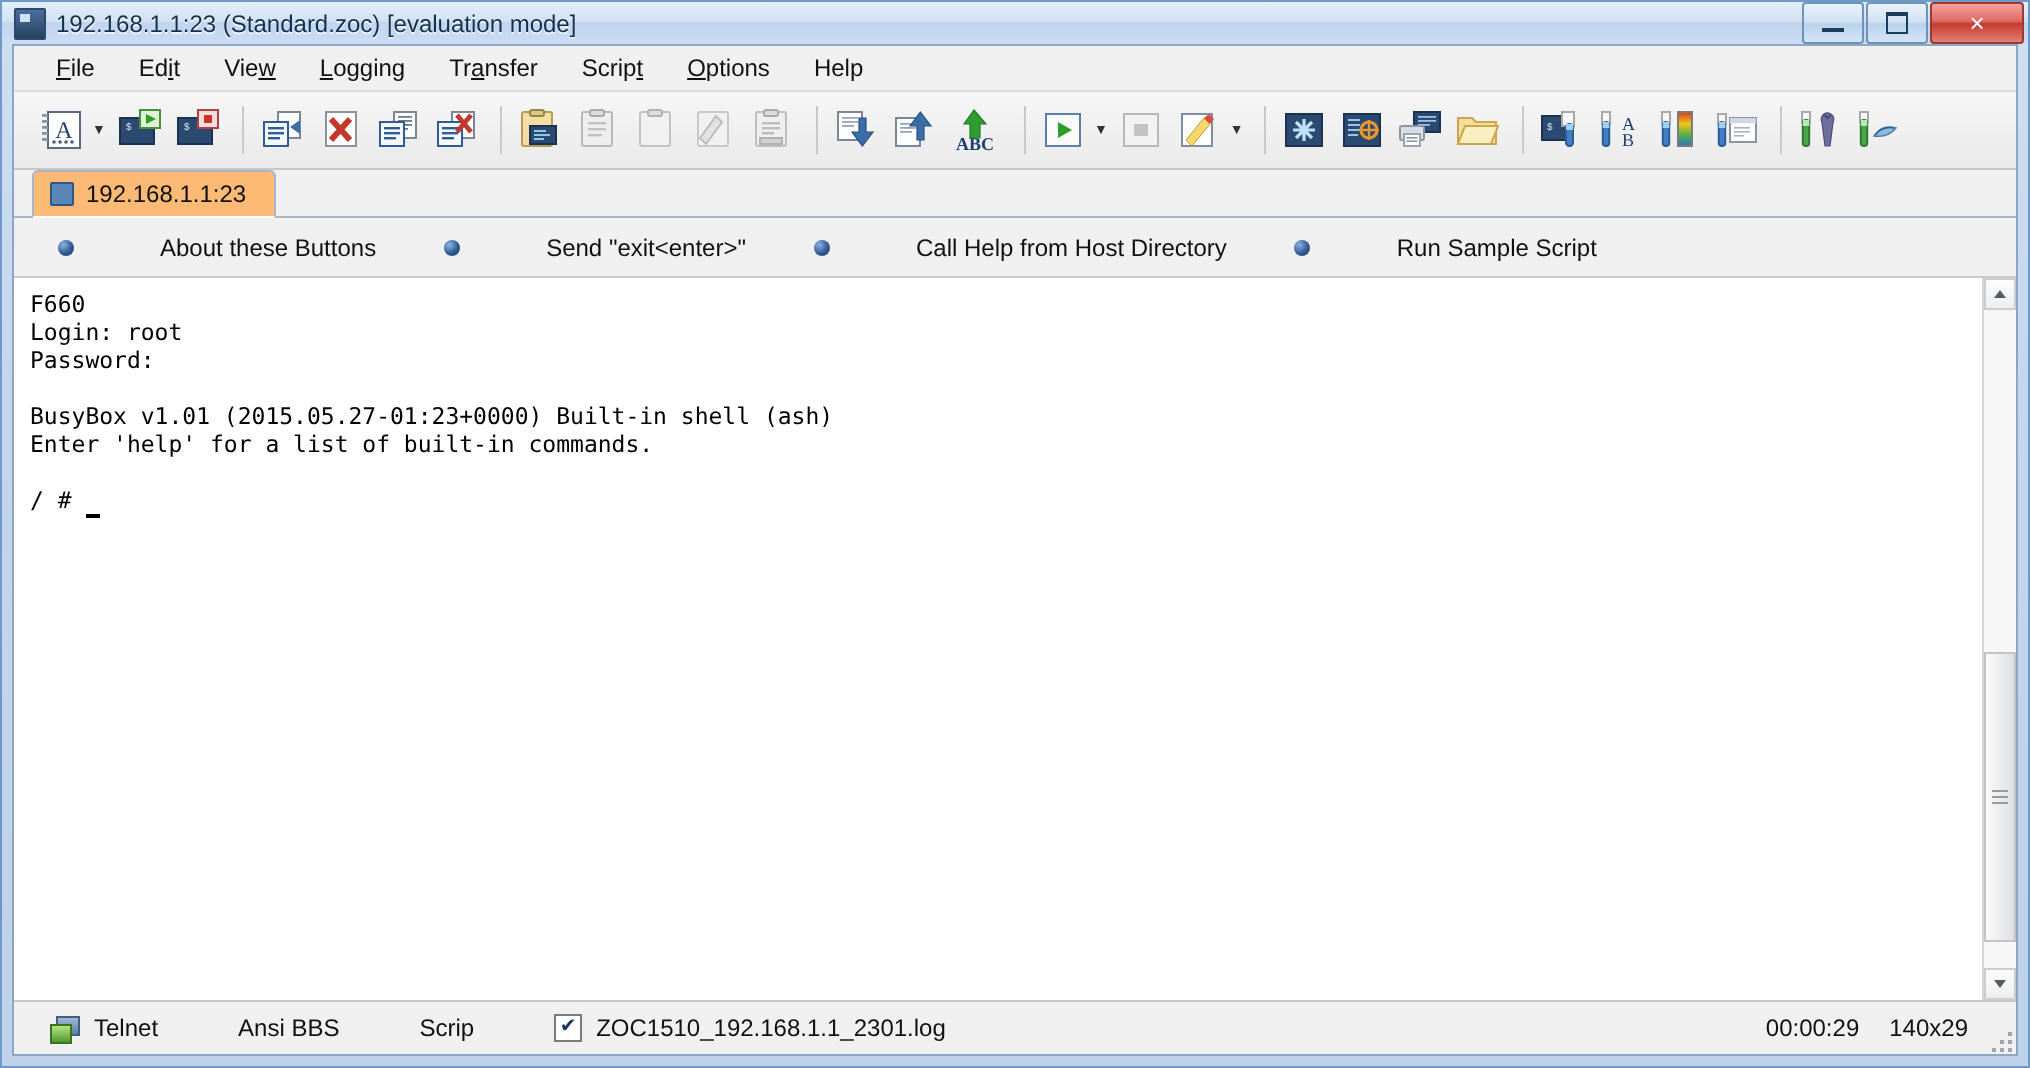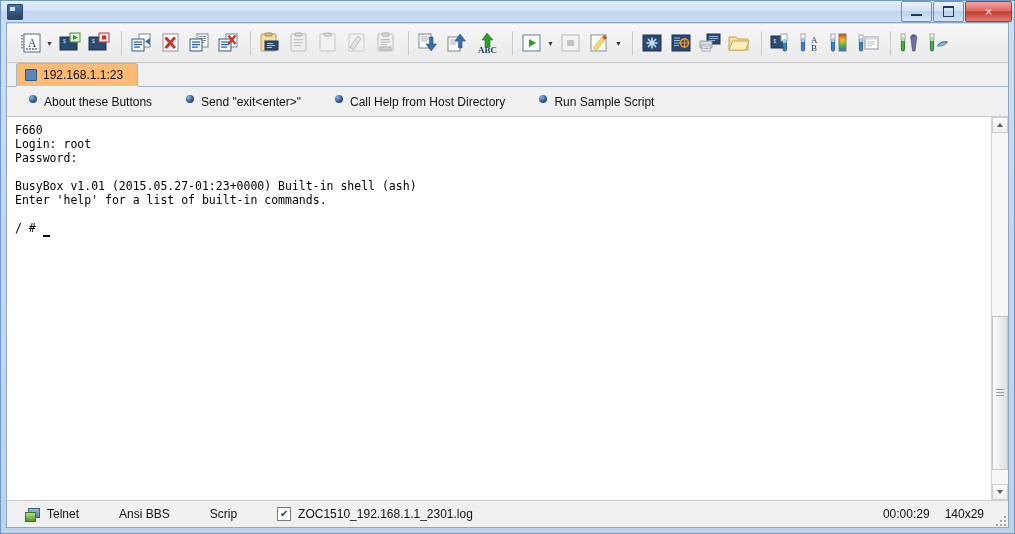--- a/index.html
+++ b/index.html
@@ -87,21 +87,21 @@
     border-radius:3px 3px 0 0;font-size:12px;color:#111;position:relative;z-index:2;
   }
   .tab-icon{
     width:10px;height:10px;background:#5a86b8;border:1px solid #2f5784;margin-right:6px;border-radius:1px;
   }
   
   .buttonbar{
     height:29px;background:#f0f0f0;display:flex;align-items:center;
     padding-left:22px;border-bottom:1px solid #c9c9c9;flex:none;
   }
-  .bb{display:flex;align-items:flex-start;margin-right:34px;font-size:12px;color:#111;white-space:nowrap;}
+  .bb{display:flex;align-items:center;margin-right:34px;font-size:12px;color:#111;white-space:nowrap;gap:36px;}
   .bb-dot{
     width:8px;height:8px;border-radius:50%;margin-right:7px;
     background:radial-gradient(circle at 33% 30%,#8fb4de 0%,#2f5c96 55%,#1b3a66 100%);
   }
   
   .termwrap{flex:1;display:flex;position:relative;background:#fff;min-height:0;border-radius:29px;}
   .terminal{
     flex:1;background:#fff;padding:6px 0 0 8px;
     font-family:"DejaVu Sans Mono","Liberation Mono",monospace;
     font-size:11.5px;line-height:14px;color:#000;white-space:pre;overflow:hidden;
@@ -157,33 +157,44 @@
   .resize-grip i{position:absolute;background:#9fa6ad;width:2px;height:2px;}
   svg{display:block;}
 </style>
 </head>
 <body>
 
 <div class="window">
 
   <div class="titlebar">
     <div class="title-icon"></div>
+    <div class="title-text">192.168.1.1:23 (Standard.zoc) [evaluation mode]</div>
     <div class="wbtns">
       <div class="wbtn">
           <div class="wb-min"></div>
         </div>
       <div class="wbtn">
           <div class="wb-max"></div>
         </div>
       <div class="wbtn close">×</div>
     </div>
   </div>
 
   <div class="client">
 
+    <div class="menubar">
+      <div class="menu-item"><u>F</u>ile</div>
+      <div class="menu-item">Ed<u>i</u>t</div>
+      <div class="menu-item">Vie<u>w</u></div>
+      <div class="menu-item"><u>L</u>ogging</div>
+      <div class="menu-item">Tr<u>a</u>nsfer</div>
+      <div class="menu-item">Scrip<u>t</u></div>
+      <div class="menu-item"><u>O</u>ptions</div>
+      <div class="menu-item">Help</div>
+    </div>
 
     <div class="toolbar">
 
       <div class="tb">
         <svg width="22" height="22" viewBox="0 0 22 22">
           <rect x="4" y="2" width="16" height="18" fill="#fff" stroke="#5a6a80"></rect>
           <text x="12" y="15" font-size="12" font-family="Liberation Serif, serif" text-anchor="middle" fill="#23456e">A</text>
           <g fill="#4a5c72">
               <circle cx="7" cy="17" r=".9"></circle>
               <circle cx="10" cy="17" r=".9"></circle>

